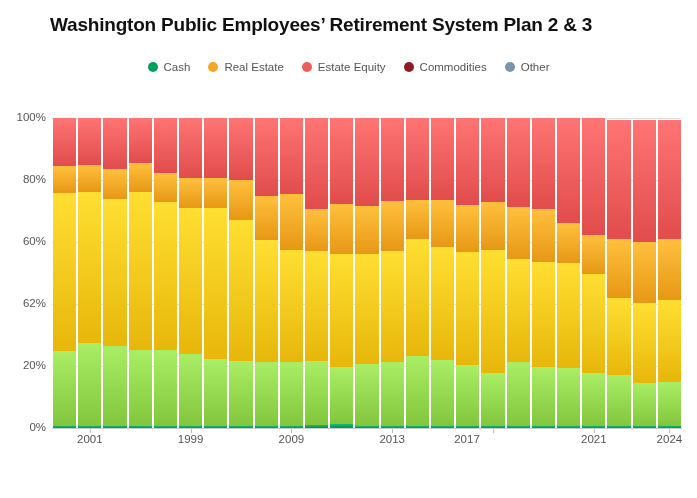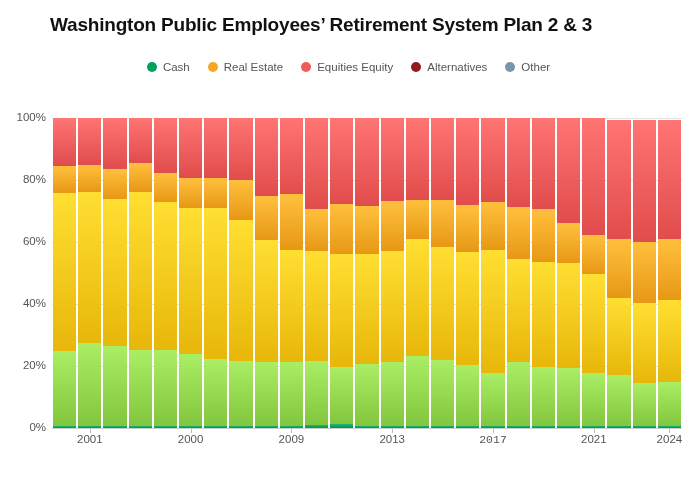--- a/index.html
+++ b/index.html
@@ -84,40 +84,40 @@
       <div class="legend-item">
         <span class="legend-swatch" style="background: rgb(0, 160, 90);"></span>
         <span>Cash</span>
       </div>
       <div class="legend-item">
         <span class="legend-swatch" style="background: rgb(245, 166, 35);"></span>
         <span>Real Estate</span>
       </div>
       <div class="legend-item">
         <span class="legend-swatch" style="background: rgb(239, 90, 90);"></span>
-        <span>Equities Equity</span>
+        <span>Estate Equity</span>
       </div>
       <div class="legend-item">
         <span class="legend-swatch" style="background: rgb(143, 26, 34);"></span>
-        <span>Alternatives</span>
+        <span>Commodities</span>
       </div>
       <div class="legend-item">
         <span class="legend-swatch" style="background: rgb(122, 149, 168);"></span>
         <span>Other</span>
       </div>
     </div>
 
   <div class="plot" id="plot">
     <div id="gridlines">
         <div class="grid-line" style="top: 310px;"></div>
         <div class="axis-label" style="top: 310px;">0%</div>
         <div class="grid-line" style="top: 248px;"></div>
         <div class="axis-label" style="top: 248px;">20%</div>
         <div class="grid-line" style="top: 186px;"></div>
-        <div class="axis-label" style="top: 186px;">40%</div>
+        <div class="axis-label" style="top: 186px;">62%</div>
         <div class="grid-line" style="top: 124px;"></div>
         <div class="axis-label" style="top: 124px;">60%</div>
         <div class="grid-line" style="top: 62px;"></div>
         <div class="axis-label" style="top: 62px;">80%</div>
         <div class="grid-line" style="top: 0px;"></div>
         <div class="axis-label" style="top: 0px;">100%</div>
       </div>
     <div class="bars" id="bars">
         <div class="bar-col">
           <div class="seg" style="height: 2.48px; background: linear-gradient(rgb(26, 186, 116), rgb(0, 146, 76));"></div>
@@ -295,26 +295,26 @@
           <div class="seg" style="height: 119.66px; background: linear-gradient(rgb(255, 116, 116), rgb(225, 76, 76));"></div>
         </div>
       </div>
   </div>
 
   <div class="baseline"></div>
   <div class="xaxis" id="xaxis">
       <div class="tickmark" style="left: 37.8px;"></div>
       <div class="tick" style="left: 37.8px;">2001</div>
       <div class="tickmark" style="left: 138.6px;"></div>
-      <div class="tick" style="left: 138.6px;">2000</div>
+      <div class="tick" style="left: 138.6px;">1999</div>
       <div class="tickmark" style="left: 239.4px;"></div>
       <div class="tick" style="left: 239.4px;">2009</div>
       <div class="tickmark" style="left: 340.2px;"></div>
       <div class="tick" style="left: 340.2px;">2013</div>
       <div class="tickmark" style="left: 441px;"></div>
-      <div class="tick" style="left: 441px; font-family: Liberation Mono, monospace;">2017</div>
+      <div class="tick" style="left: 415px;">2017</div>
       <div class="tickmark" style="left: 541.8px;"></div>
       <div class="tick" style="left: 541.8px;">2021</div>
       <div class="tickmark" style="left: 617.4px;"></div>
       <div class="tick" style="left: 617.4px;">2024</div>
     </div>
 
 </div>
 
 </body></html>

